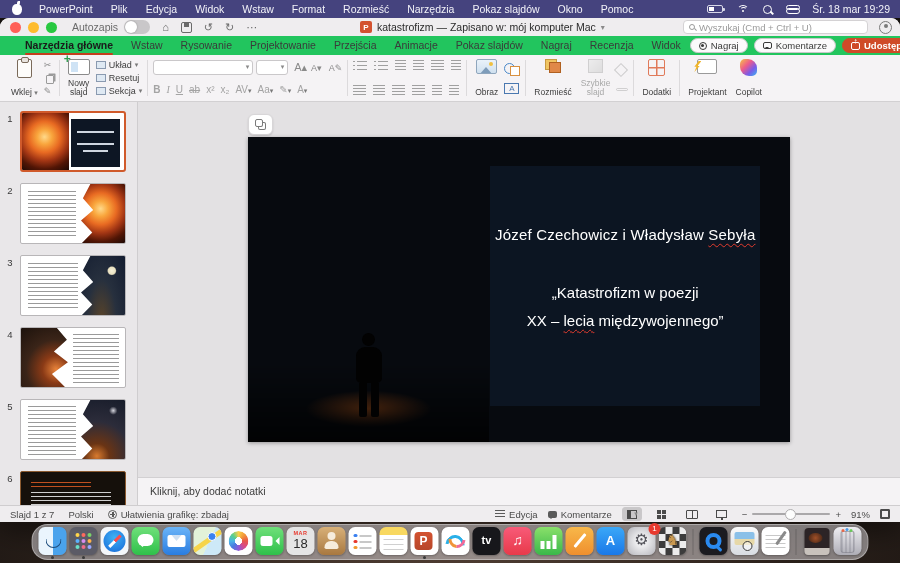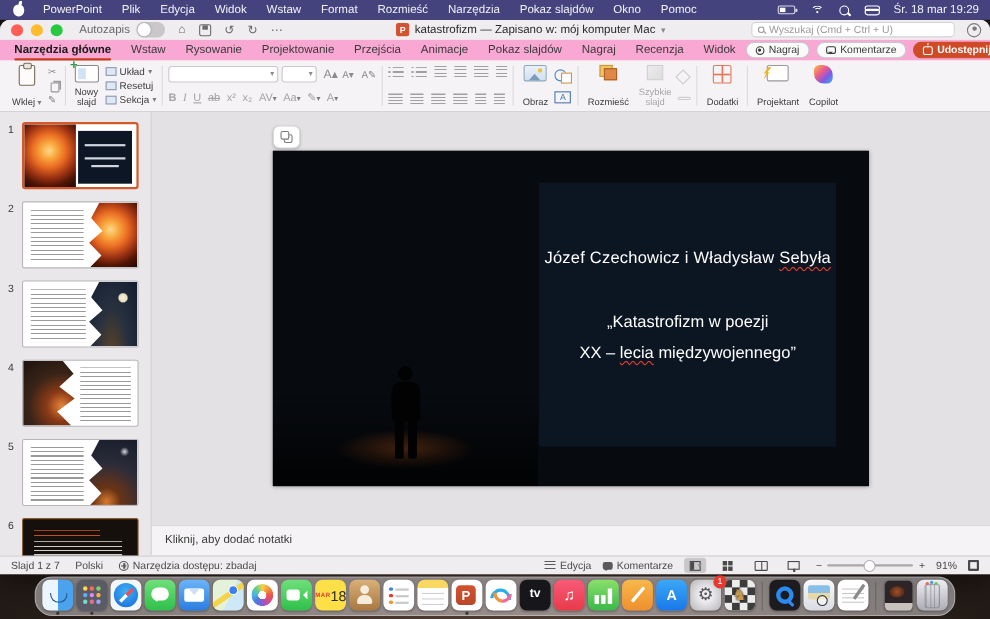--- a/index.html
+++ b/index.html
@@ -43,21 +43,21 @@
   .doc-title { position:absolute; left:360px; display:flex; align-items:center; gap:5px; font-size:10.5px; color:#2a2a2a; }
   .ppt-mini { width:12px; height:12px; background:#d35230; border-radius:2px; color:#fff; font-size:8px; font-weight:bold; display:flex; align-items:center; justify-content:center; }
   .chev { color:#8a8a8a; font-size:8px; }
   .tb-search { position:absolute; right:32px; width:185px; height:14px; background:#fff; border:1px solid #d4d2d4; border-radius:4px; display:flex; align-items:center; padding:0 5px; gap:4px; color:#9a9a9a; font-size:9.5px; }
   .ms-small { width:6px; height:6px; border:1px solid #9a9a9a; border-radius:50%; position:relative; flex:none; }
   .ms-small::after { content:""; position:absolute; width:3px; height:1px; background:#9a9a9a; transform:rotate(45deg); right:-2.5px; bottom:-1px; }
   .tb-profile { position:absolute; right:8px; width:13px; height:13px; border:1.3px solid #7a7a7a; border-radius:50%; }
   .tb-profile::before { content:""; position:absolute; top:2px; left:3.5px; width:4px; height:4px; border-radius:50%; background:#7a7a7a; }
 
   
-  .tabsrow { height:19px; background:#f9a8d4; display:flex; align-items:center; padding:0 4px; }
+  .tabsrow { height:19px; background:#22c55e; display:flex; align-items:center; padding:0 16px; }
   .rtabs { display:flex; align-items:center; }
   .rtab { font-size:10.5px; color:#3a3a3a; padding:2px 9px 3px; position:relative; white-space:nowrap; }
   .rtab.active { font-weight:bold; color:#1a1a1a; }
   .rtab.active::after { content:""; position:absolute; left:9px; right:9px; bottom:-1px; height:2.5px; background:#c43e1c; border-radius:2px; }
   .tabs-right { margin-left:auto; display:flex; align-items:center; gap:6px; }
   .pill { height:15px; border:1px solid #c9c7c9; border-radius:8px; background:#fbfafb; display:flex; align-items:center; gap:4px; padding:0 8px; font-size:9.5px; color:#3a3a3a; }
   .ic-record { width:8px; height:8px; border:1.3px solid #3a3a3a; border-radius:50%; position:relative; }
   .ic-record::after { content:""; position:absolute; inset:1.5px; background:#3a3a3a; border-radius:50%; }
   .ic-bubble { width:9px; height:7px; border:1.2px solid #3a3a3a; border-radius:2px; position:relative; }
   .ic-bubble::after { content:""; position:absolute; left:1px; bottom:-3px; border:2px solid transparent; border-top-color:#3a3a3a; }
@@ -217,21 +217,21 @@
   .app-mail::before { content:""; position:absolute; left:5px; top:8px; width:18px; height:12px; background:#fff; border-radius:2px; }
   .app-mail::after { content:""; position:absolute; left:9px; top:8px; border:5px solid transparent; border-top:6px solid #cfe0f2; }
   .app-maps { background:linear-gradient(115deg,#e3f2d8 0 55%, #cde9f8 55% 100%); }
   .app-maps::before { content:""; position:absolute; left:-4px; top:10px; width:40px; height:5px; background:#f6d44a; transform:rotate(-35deg); }
   .app-maps::after { content:""; position:absolute; right:5px; top:5px; width:7px; height:7px; border-radius:50%; background:#3a80f0; border:1.5px solid #fff; }
   .app-photos { background:#fff; }
   .app-photos::before { content:""; position:absolute; inset:4px; border-radius:50%; background:conic-gradient(#f8d04a,#f2953a,#e8564a,#d84a8a,#8a5ad8,#4a7ae0,#4ab4e8,#5ad08a,#f8d04a); -webkit-mask:radial-gradient(circle, transparent 26%, #000 27%); mask:radial-gradient(circle, transparent 26%, #000 27%); }
   .app-facetime { background:linear-gradient(180deg,#6fe07a,#2fc04a); }
   .app-facetime::before { content:""; position:absolute; left:5px; top:9px; width:12px; height:10px; background:#fff; border-radius:2.5px; }
   .app-facetime::after { content:""; position:absolute; right:4px; top:10px; border:4px solid transparent; border-right-color:#fff; }
-  .app-calendar { background:#fde047; display:flex; flex-direction:row; align-items:center; }
+  .app-calendar { background:#e5e5e5; display:flex; flex-direction:column; align-items:center; }
   .cal-mo { font-size:5.5px; color:#e8392e; font-weight:bold; margin-top:3px; letter-spacing:.5px; }
   .cal-day { font-size:13px; color:#2a2a2a; line-height:1; margin-top:1px; }
   .app-contacts { background:linear-gradient(180deg,#d8b078,#a87840); }
   .app-contacts::before { content:""; position:absolute; left:10px; top:5px; width:8px; height:8px; border-radius:50%; background:#f6ecdc; }
   .app-contacts::after { content:""; position:absolute; left:7px; top:14px; width:14px; height:8px; border-radius:7px 7px 2px 2px; background:#f6ecdc; }
   .app-reminders { background:#fff; }
   .app-reminders::before { content:""; position:absolute; left:5px; top:7px; width:3.5px; height:3.5px; border-radius:50%; background:#3a80f0; box-shadow:0 6px 0 #e8392e, 0 12px 0 #f09a2e; }
   .app-reminders::after { content:""; position:absolute; left:11px; top:8px; width:12px; height:2px; background:#c8c8c8; box-shadow:0 6px 0 #c8c8c8, 0 12px 0 #c8c8c8; }
   .app-notes { background:linear-gradient(180deg,#f8d860 0 27%, #fff 27%); }
   .app-notes::after { content:""; position:absolute; left:4px; top:12px; width:20px; height:1.5px; background:#d0d0d0; box-shadow:0 5px 0 #d0d0d0, 0 10px 0 #d0d0d0; }
@@ -567,21 +567,21 @@
         <span>Kliknij, aby dodać notatki</span>
       </div>
     </div>
   </div>
 
   <div class="statusbar">
     <span>Slajd 1 z 7</span>
     <span>Polski</span>
     <span class="sb-acc">
       <span class="ic-acc"></span>
-      <span>Narzędzia dostępu: zbadaj</span>
+      <span>Ułatwienia grafikę: zbadaj</span>
     </span>
     <div class="sb-right">
       <span class="sb-acc">
           <span class="ic-notes"></span>
           <span>Edycja</span>
         </span>
       <span class="sb-acc">
           <span class="ic-bubble-f"></span>
           <span>Komentarze</span>
         </span>

